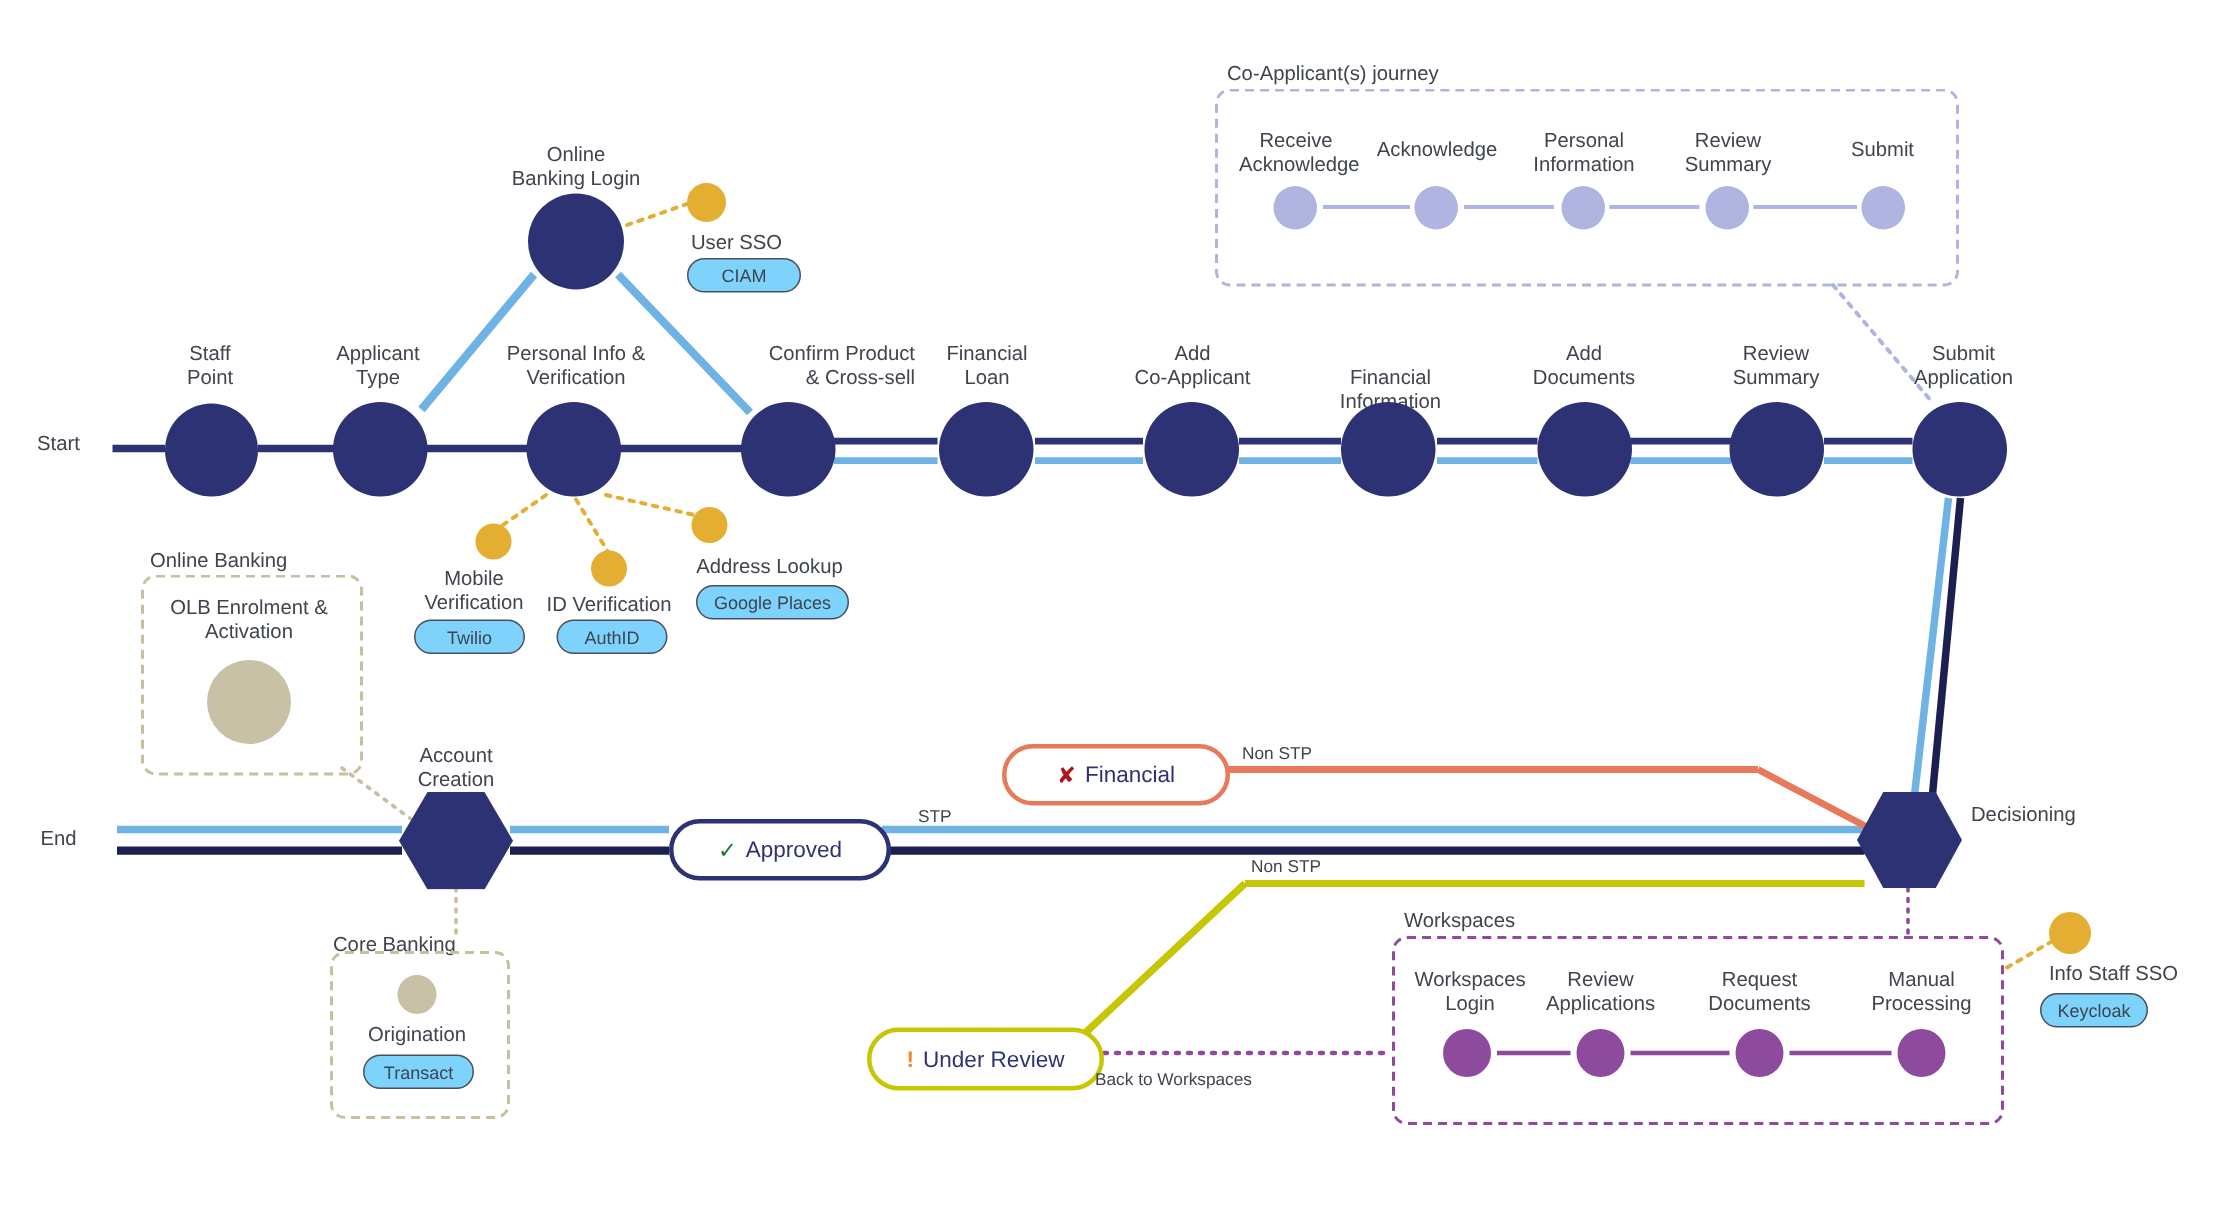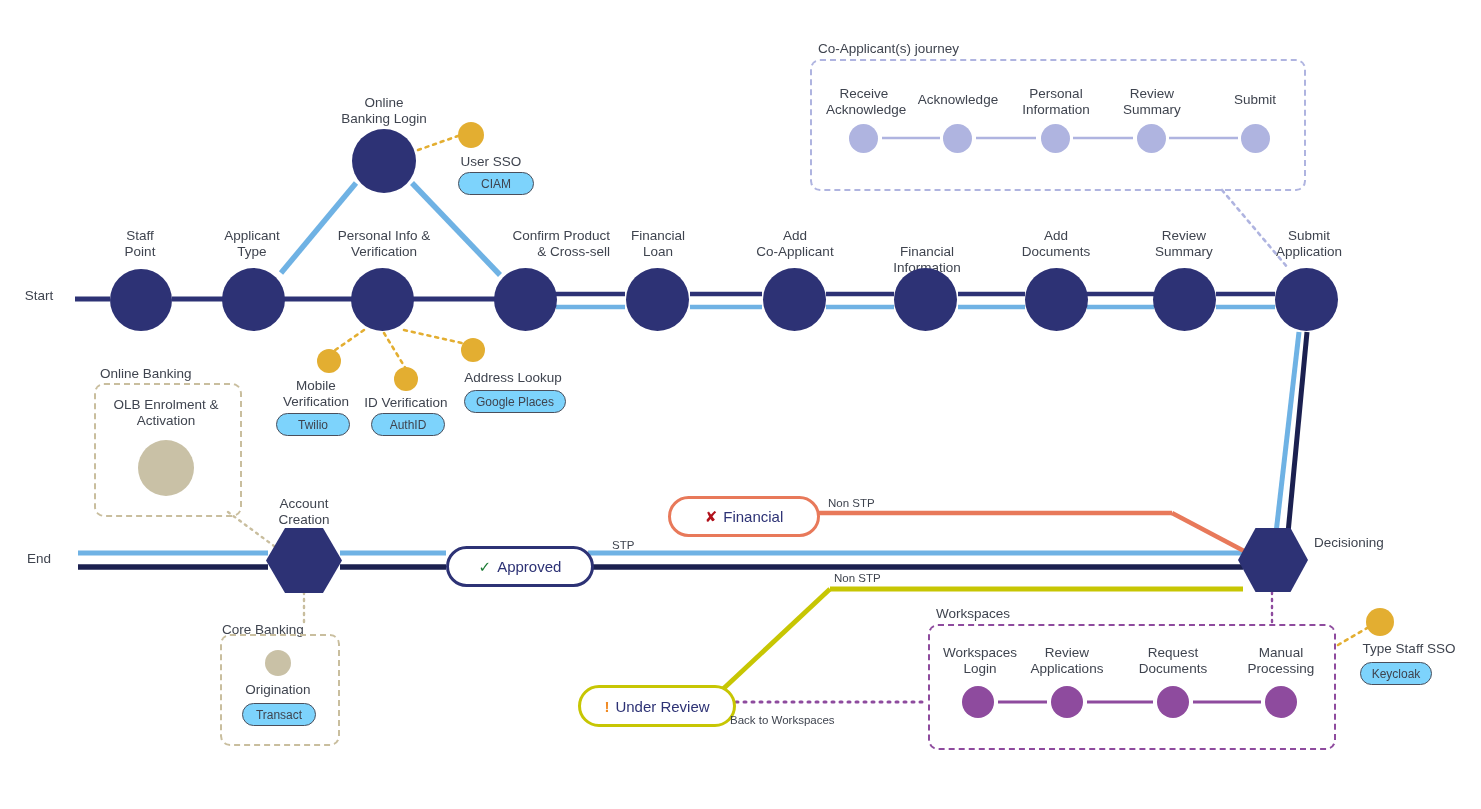--- a/index.html
+++ b/index.html
@@ -253,16 +253,16 @@
 
   <div class="lbl" style="left:1130px;top:645px;width:86px;">Request
 Documents</div>
   <div class="dot-w" style="left:1157px;top:686px;width:32px;height:32px;"></div>
 
   <div class="lbl" style="left:1238px;top:645px;width:86px;">Manual
 Processing</div>
   <div class="dot-w" style="left:1265px;top:686px;width:32px;height:32px;"></div>
 
   <div class="dot-y" style="left:1366px;top:608px;width:28px;height:28px;"></div>
-  <div class="lbl" style="left:1348px;top:641px;width:122px;">Type Staff SSO</div>
+  <div class="lbl" style="left:1348px;top:641px;width:122px;">Info Staff SSO</div>
   <div class="chip" style="left:1360px;top:662px;width:70px;">Keycloak</div>
 
 </div>
 
 </body></html>

